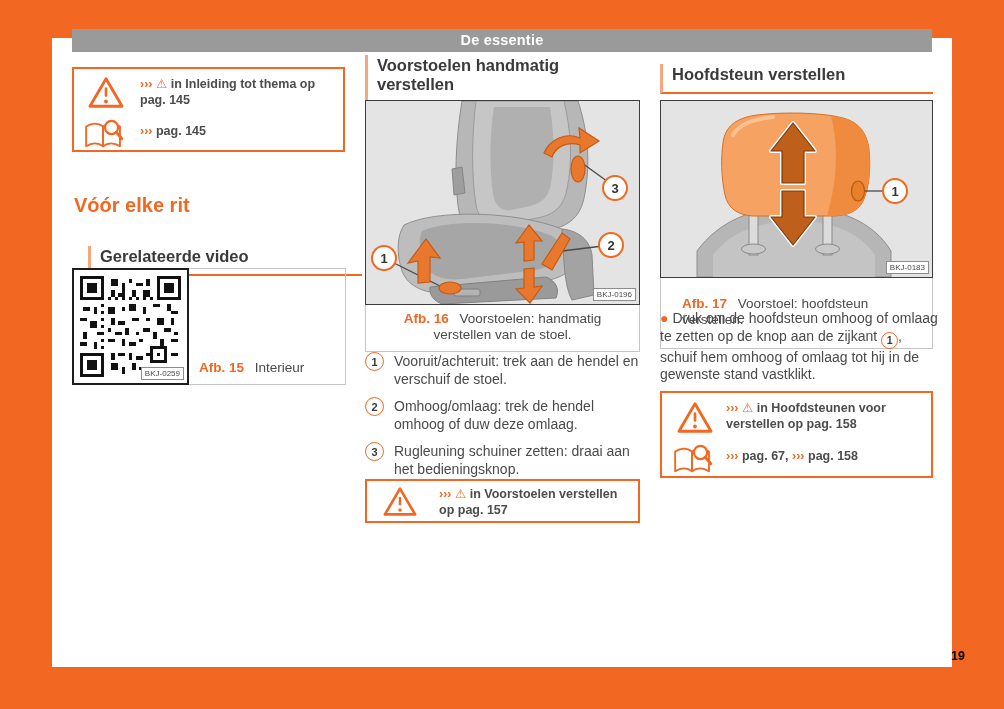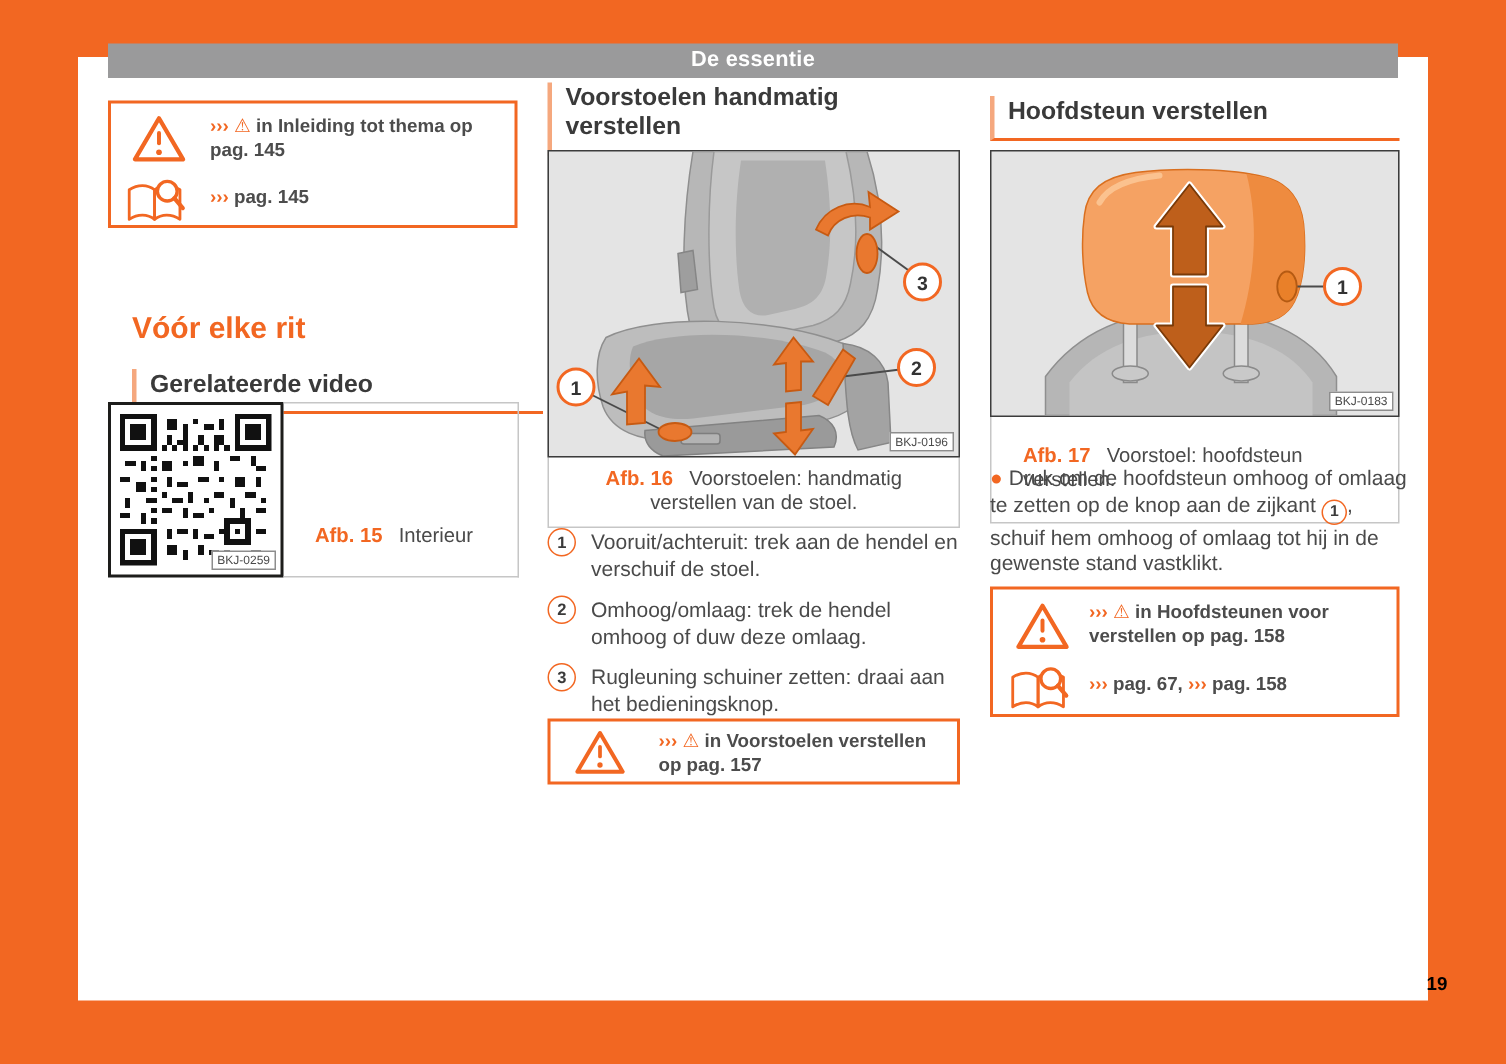--- a/index.html
+++ b/index.html
@@ -121,21 +121,21 @@
     <span class="chev">›››</span>
     <span class="wglyph">⚠</span>
     <span>in Inleiding tot thema op pag. 145</span>
   </p>
   <p class="rb-text" style="left:66px;top:55px;width:196px;margin:0;">
     <span class="chev">›››</span>
     <span>pag. 145</span>
   </p>
 </div>
 
-<h1 class="abs big-title" style="margin:16px;">Vóór elke rit</h1>
+<h1 class="abs big-title" style="margin:2px;">Vóór elke rit</h1>
 <h2 class="abs col-heading h-video" style="margin:16px;">Gerelateerde video</h2>
 
 <div class="abs video-fig">
   <div class="qr-cell">
     <svg width="101" height="101" viewBox="0 0 29 29" shape-rendering="crispEdges">
       <rect width="29" height="29" fill="#fff"></rect>
       <g fill="#111">
         <rect x="0" y="0" width="7" height="7"></rect>
           <rect x="22" y="0" width="7" height="7"></rect>
           <rect x="0" y="22" width="7" height="7"></rect>
@@ -159,21 +159,21 @@
         M9 12h1v2h-1z M11 13h2v1h-2z M15 12h2v1h-2z M19 12h1v1h-1z M22 12h2v2h-2z M26 12h1v2h-1z
         M8 15h1v1h-1z M10 16h2v1h-2z M13 15h1v2h-1z M16 16h1v1h-1z M18 15h2v1h-2z M21 16h1v2h-1z M24 15h2v1h-2z M27 16h1v1h-1z
         M8 18h2v1h-2z M12 18h1v2h-1z M14 19h2v1h-2z M17 18h1v1h-1z M23 18h1v2h-1z M26 18h2v1h-2z
         M20 20h5v1h-5z M20 21h1v4h-1z M24 21h1v4h-1z M21 24h3v1h-3z M22 22h1v1h-1z
         M9 22h1v2h-1z M11 22h2v1h-2z M14 22h1v2h-1z M16 23h2v1h-2z M19 22h1v1h-1z M26 22h2v1h-2z
         M9 25h2v2h-2z M12 26h1v2h-1z M15 25h1v2h-1z M17 26h2v1h-2z M20 26h1v2h-1z M22 27h2v1h-2z M25 26h2v2h-2z"></path>
     </svg>
     <span class="fig-code">BKJ-0259</span>
   </div>
   <div class="video-cap-cell">
-    <p class="video-cap" style="margin:11px;">
+    <p class="video-cap" style="margin:0;">
       <span class="cap-label">Afb. 15</span>
       <span>Interieur</span>
     </p>
   </div>
 </div>
 
 <h2 class="abs col-heading h-mid" style="margin:0;">Voorstoelen handmatig verstellen</h2>
 
 <div class="abs figure fig16">
   <div class="fig-img">

